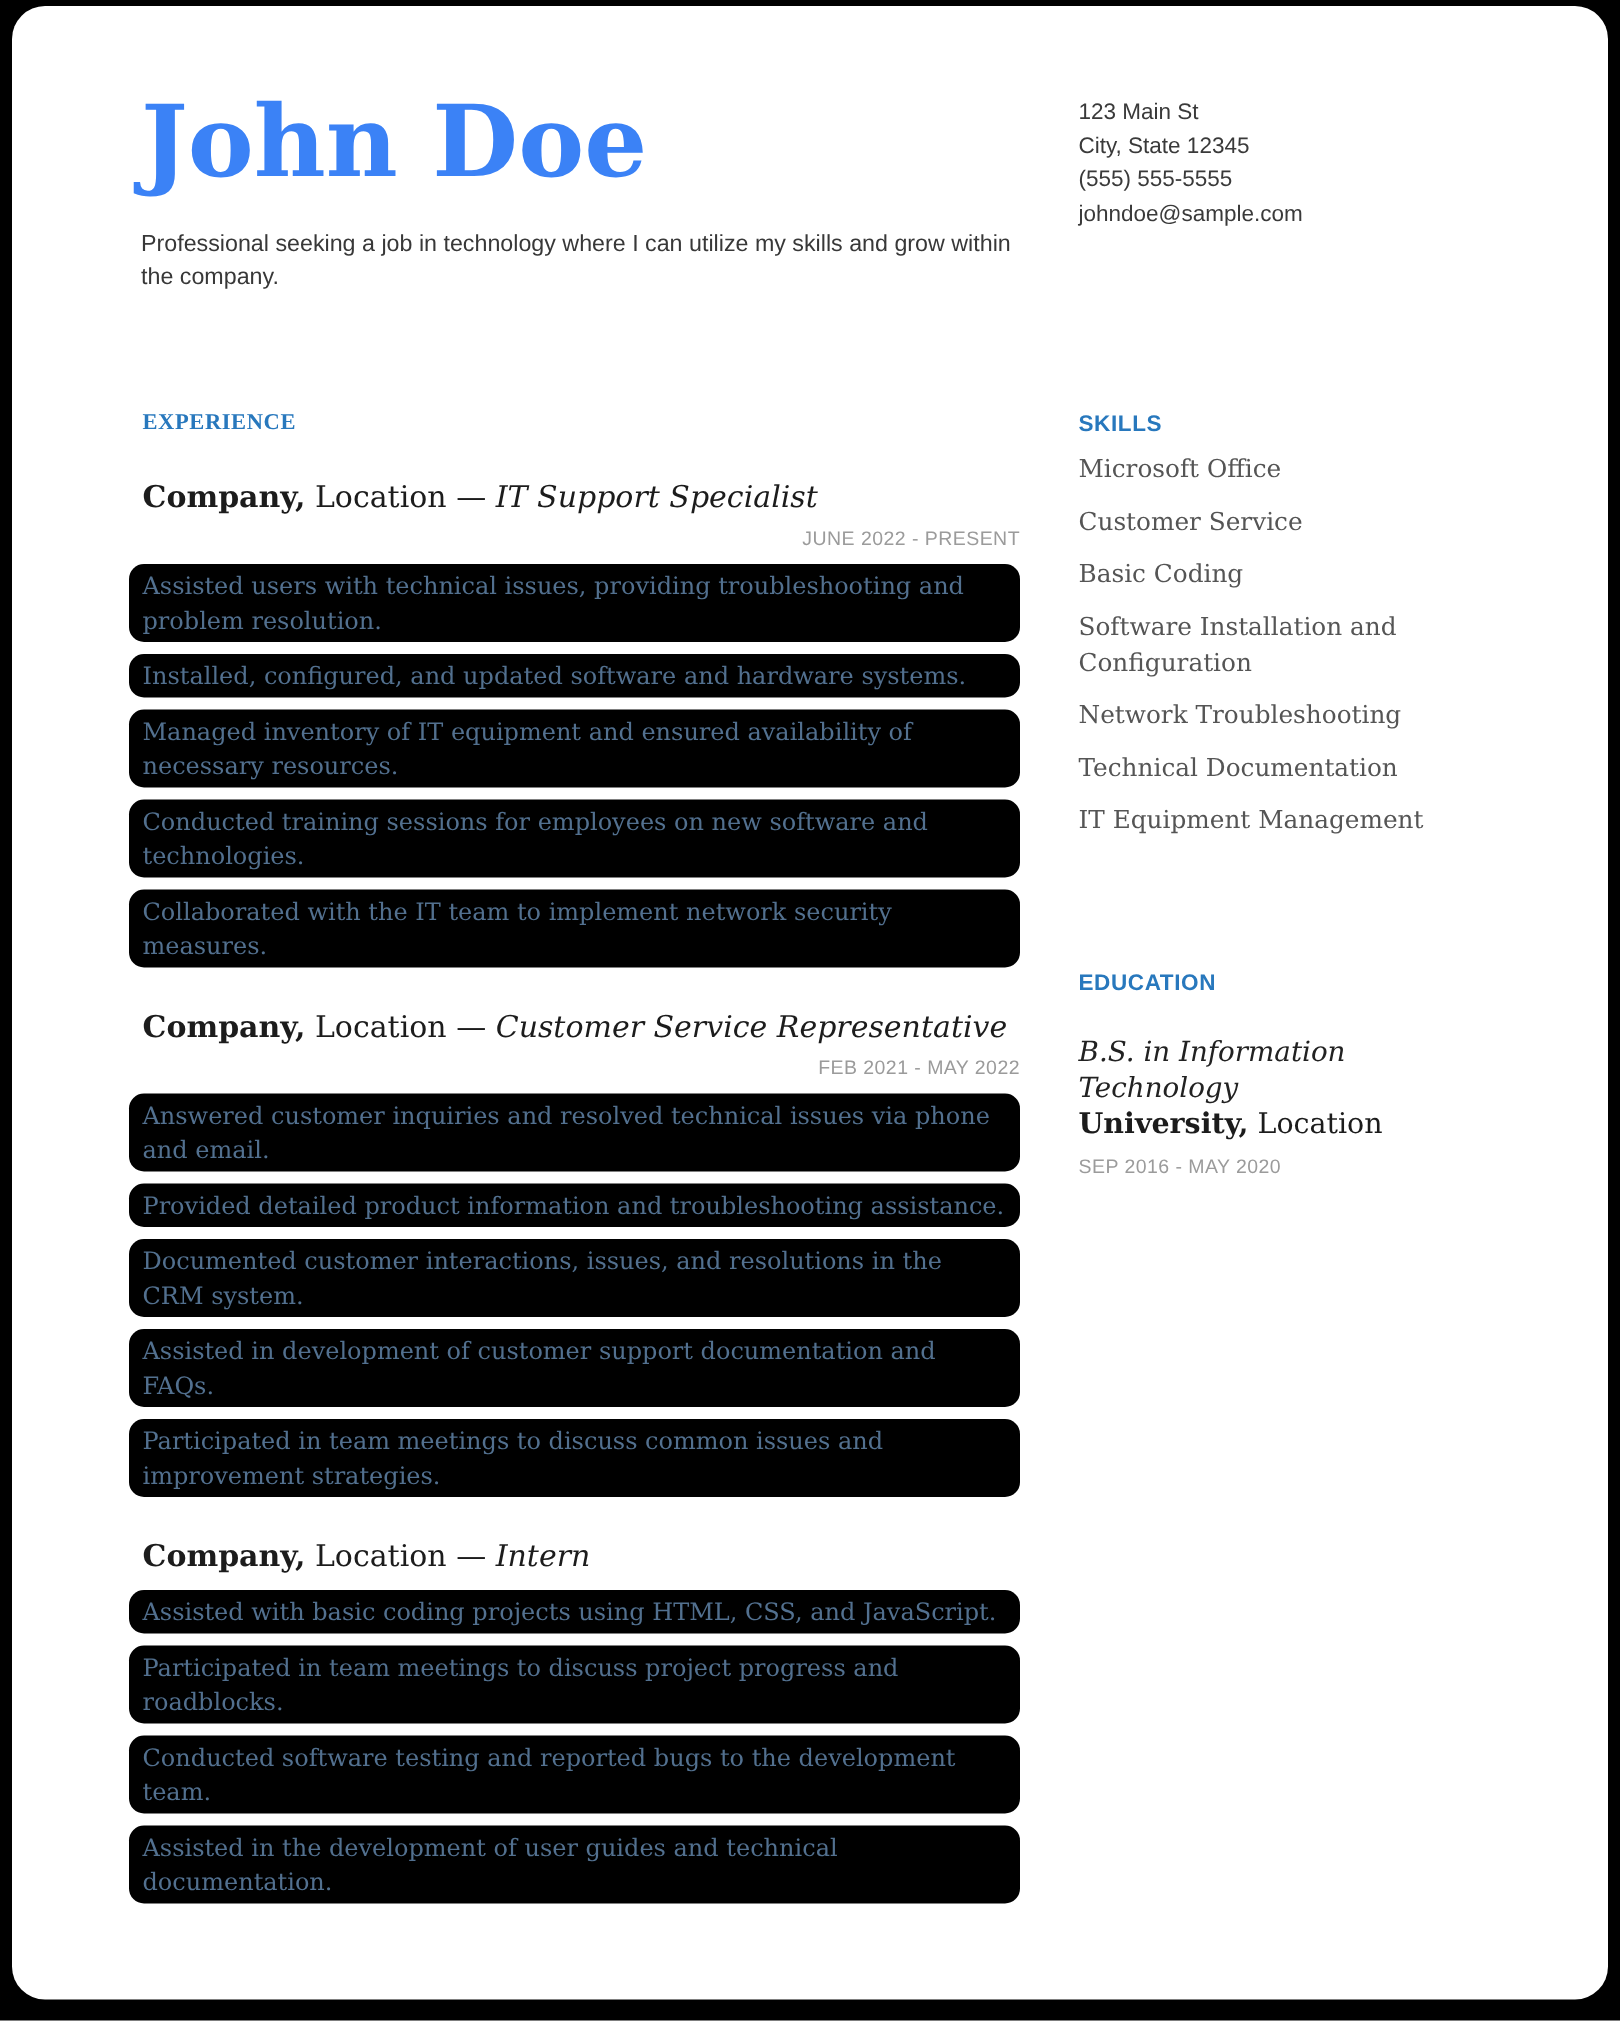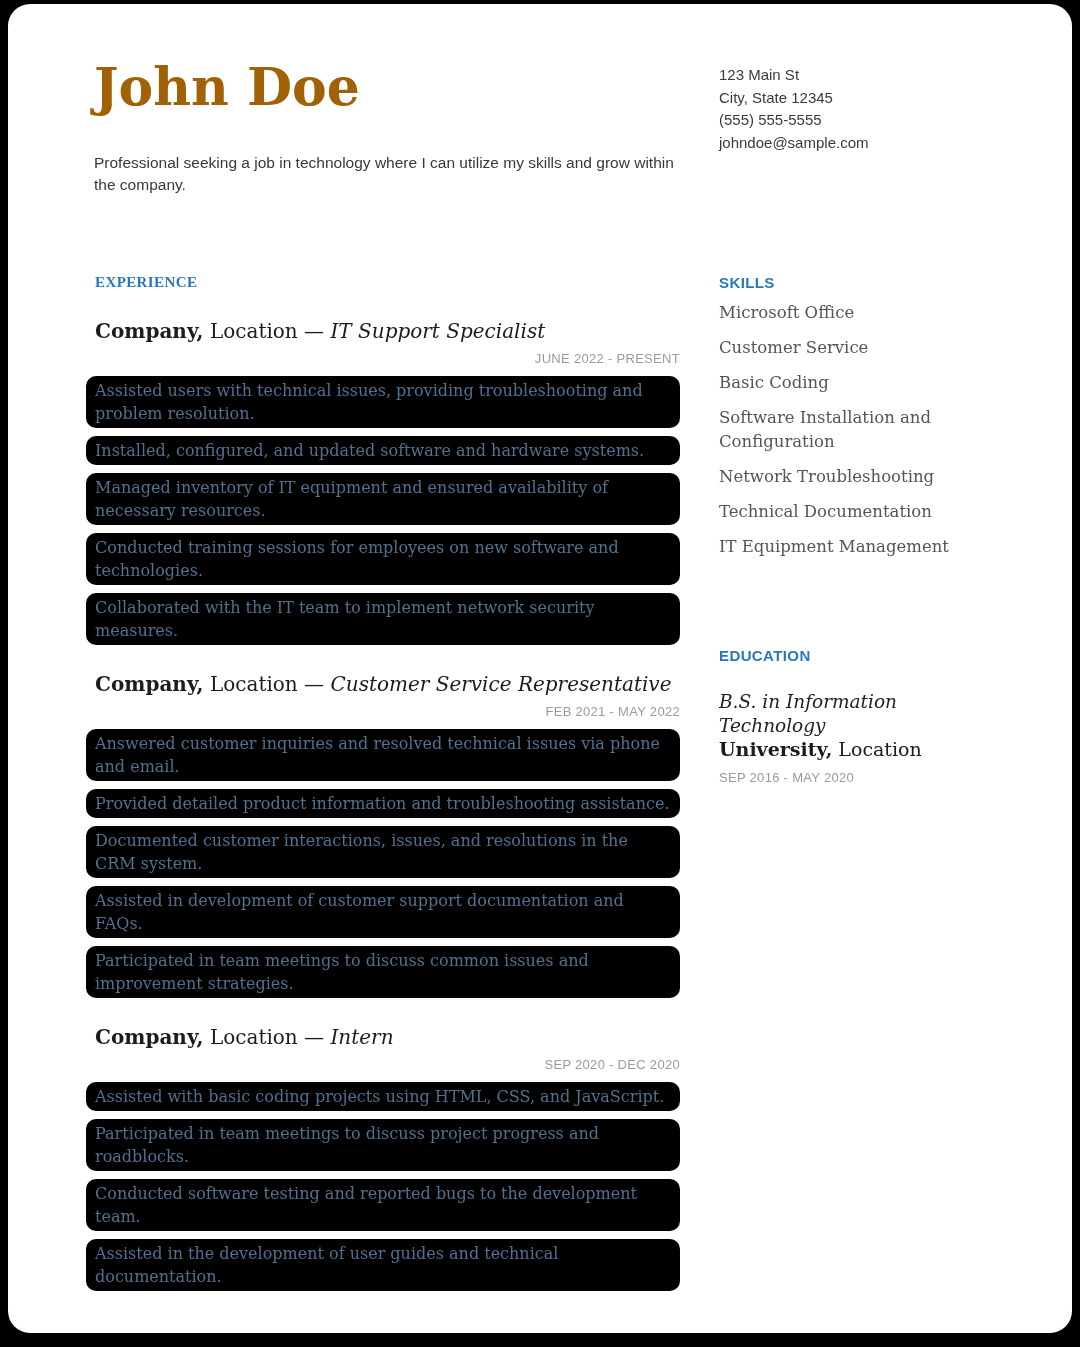--- a/index.html
+++ b/index.html
@@ -14,23 +14,23 @@
     left: 8px; top: 4px;
     width: 1064px; height: 1329px;
     background: #ffffff;
     border-radius: 22px;
   }
   
   .name {
     position: absolute; left: 86px; top: 57px;
     font-family: "DejaVu Serif", "Liberation Serif", serif;
     font-weight: 700;
-    font-size: 52px;
+    font-size: 66px;
     line-height: 1;
-    color: #a16207;
+    color: #3b82f6;
   }
   .summary {
     position: absolute; left: 86px; top: 148px; width: 582px;
     font-size: 15.5px; line-height: 22px;
     color: #383838;
   }
   .contact {
     position: absolute; left: 711px; top: 60px;
     font-size: 15px; line-height: 22.5px;
     color: #3a3a3a;
@@ -139,21 +139,20 @@
         <div class="pill">Answered customer inquiries and resolved technical issues via phone and email.</div>
         <div class="pill">Provided detailed product information and troubleshooting assistance.</div>
         <div class="pill">Documented customer interactions, issues, and resolutions in the CRM system.</div>
         <div class="pill">Assisted in development of customer support documentation and FAQs.</div>
         <div class="pill">Participated in team meetings to discuss common issues and improvement strategies.</div>
       </div>
     </div>
 
     <div class="entry">
       <h3 class="entry-heading"><span class="bold">Company,</span><span> Location — </span><span class="italic">Intern</span></h3>
-      <div class="entry-dates">SEP 2020 - DEC 2020</div>
       <div class="pills">
         <div class="pill">Assisted with basic coding projects using HTML, CSS, and JavaScript.</div>
         <div class="pill">Participated in team meetings to discuss project progress and roadblocks.</div>
         <div class="pill">Conducted software testing and reported bugs to the development team.</div>
         <div class="pill">Assisted in the development of user guides and technical documentation.</div>
       </div>
     </div>
   </div>
 
   <div class="col-right">

